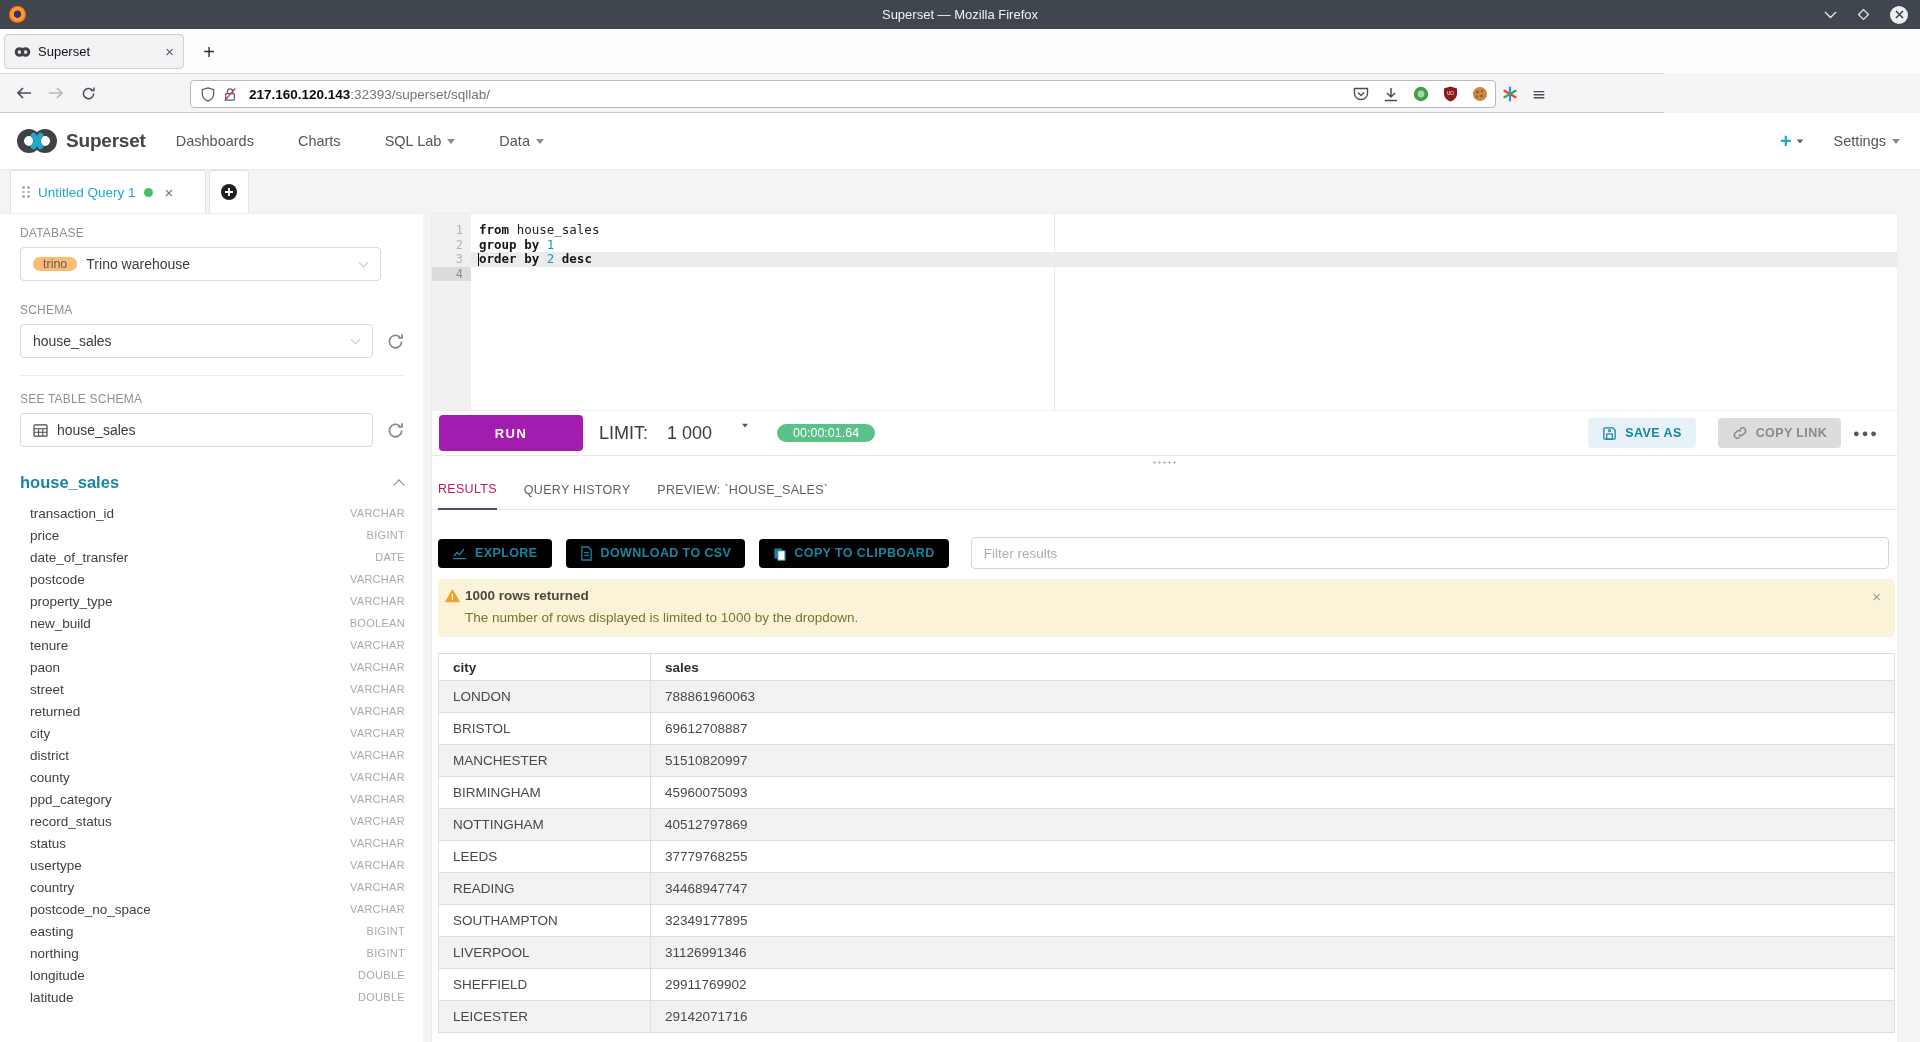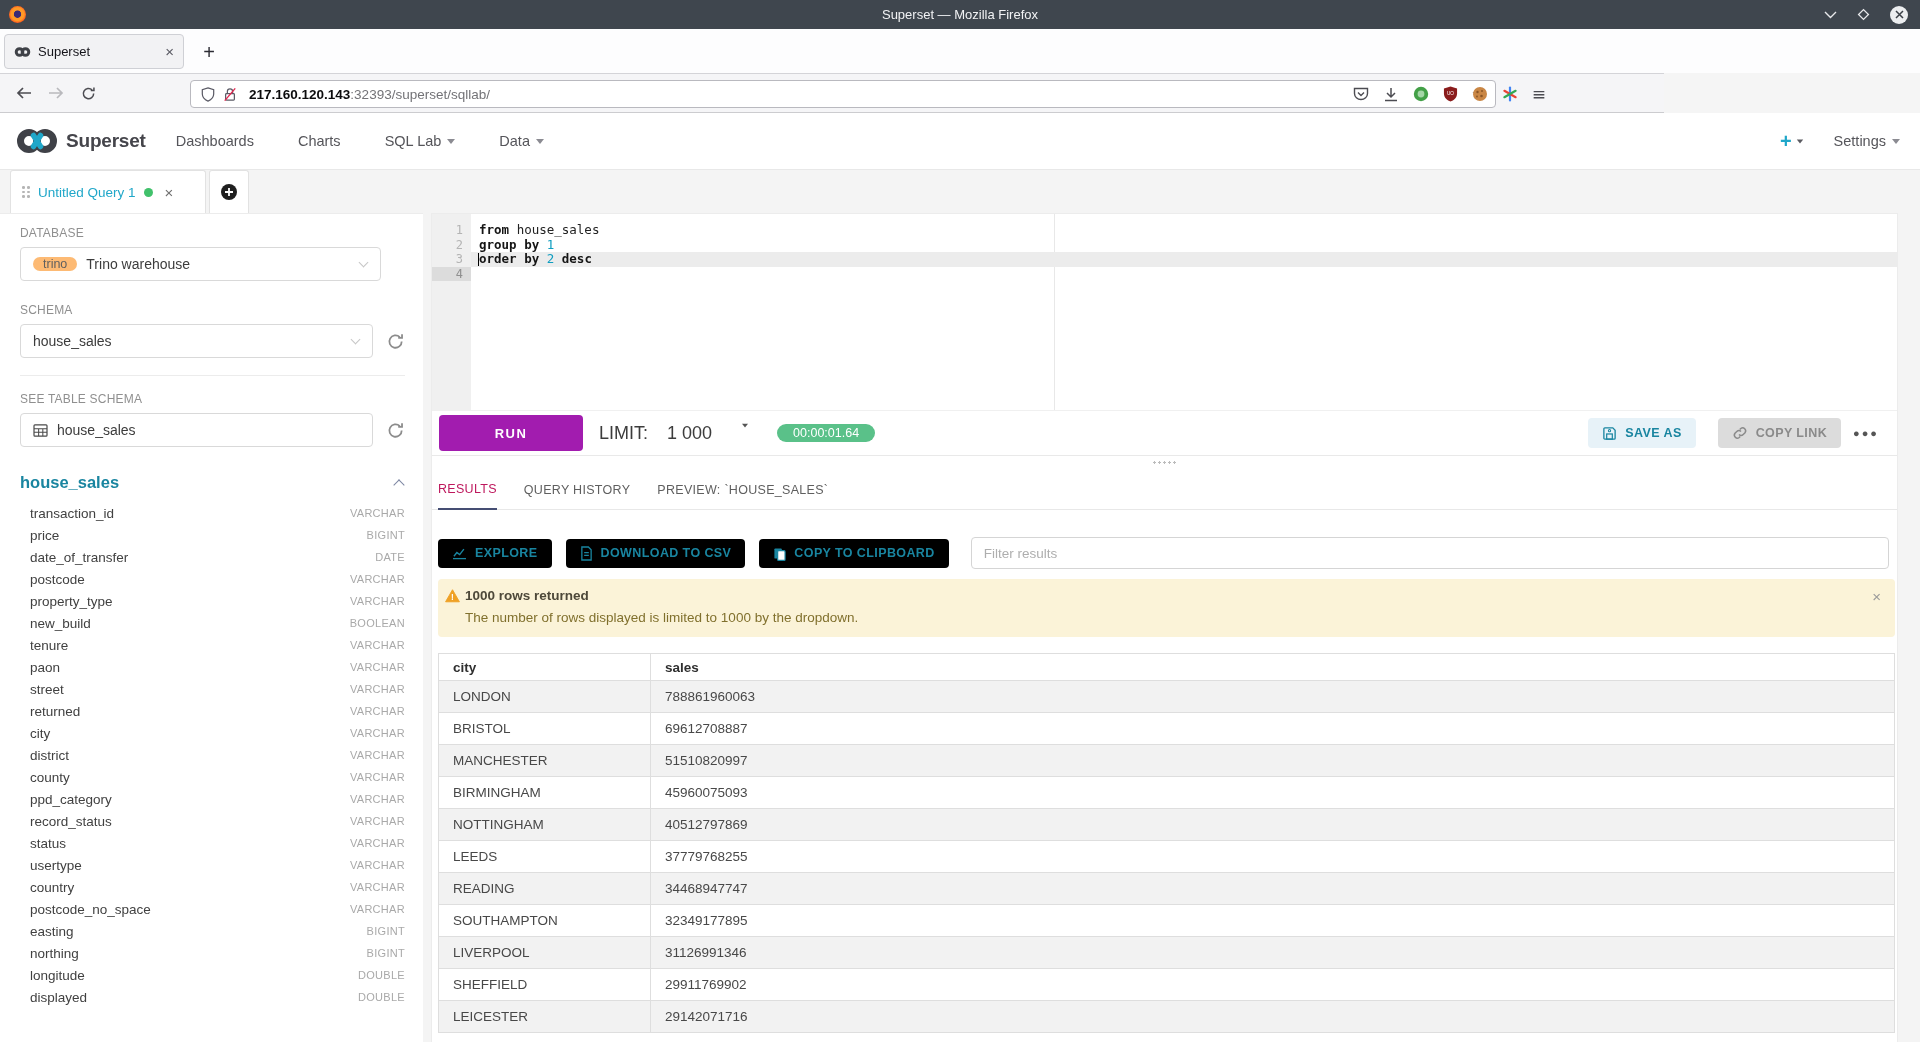--- a/index.html
+++ b/index.html
@@ -461,21 +461,21 @@
         </div>
         <div class="col-row">
           <span class="col-name">northing</span>
           <span class="col-type">BIGINT</span>
         </div>
         <div class="col-row">
           <span class="col-name">longitude</span>
           <span class="col-type">DOUBLE</span>
         </div>
         <div class="col-row">
-          <span class="col-name">displayed</span>
+          <span class="col-name">latitude</span>
           <span class="col-type">DOUBLE</span>
         </div>
       </div>
   </div>
 
   <div class="editor-panel">
 
     <div class="ace">
       <div class="gutter" id="gutter">
           <div class="gcell">1</div>

